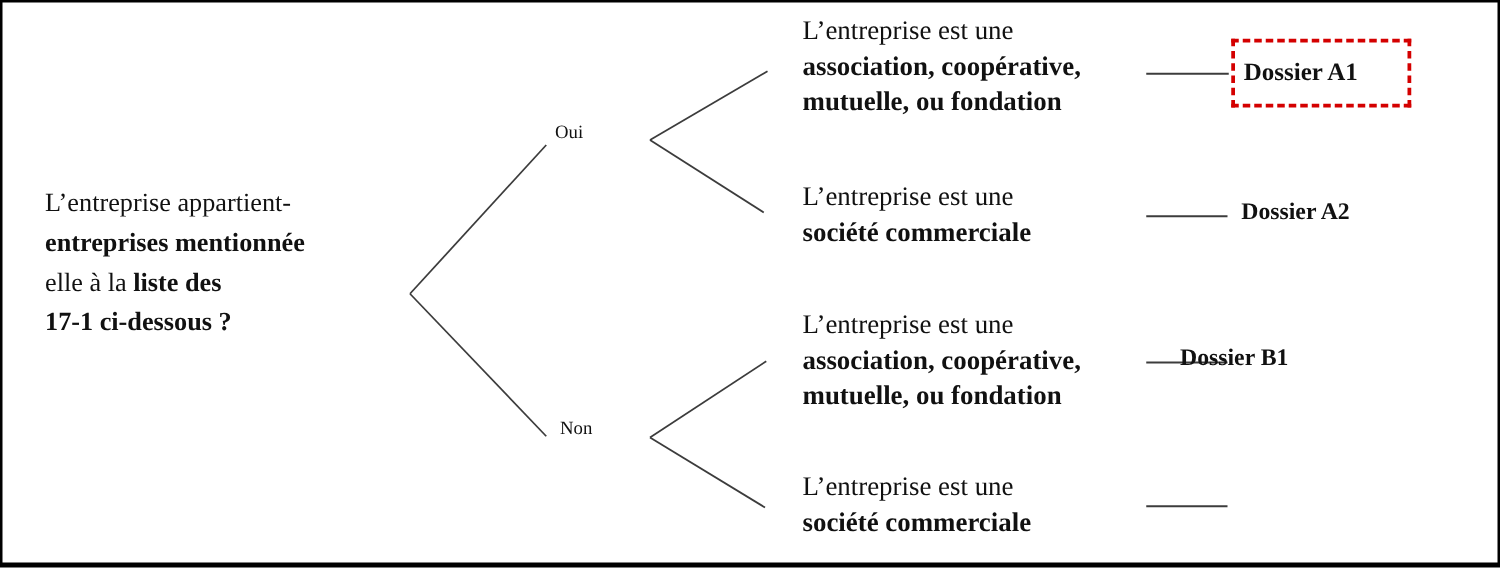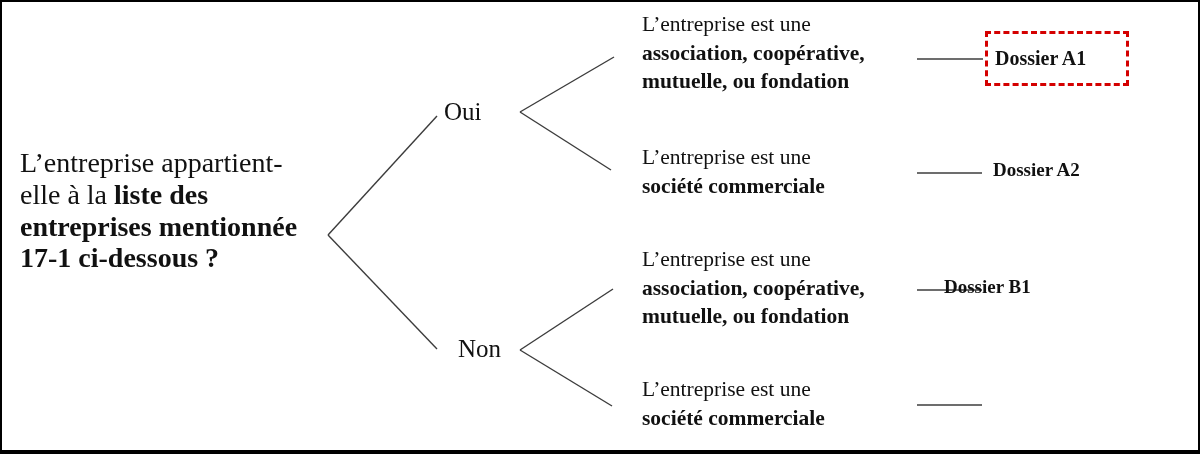--- a/index.html
+++ b/index.html
@@ -16,36 +16,36 @@
     position: absolute;
     left: 0; top: 0; right: 0; bottom: 3px;
     border: 2px solid #000000;
     border-bottom-width: 4px;
     pointer-events: none;
   }
   svg.lines { position: absolute; left: 0; top: 0; }
 
   .question {
     position: absolute;
-    left: 20px;
+    left: 36px;
     top: 147px;
     width: 310px;
-    font-size: 28px;
+    font-size: 21px;
     line-height: 31.8px;
   }
   .q-line { display: block; }
   .bold { font-weight: bold; font-family: Liberation Serif, serif; }
 
   .branch-label {
     position: absolute;
-    font-size: 25px;
+    font-size: 15px;
     white-space: nowrap;
   }
   .oui { left: 444px; top: 98px; }
-  .non { left: 458px; top: 335px; }
+  .non { left: 448px; top: 335px; }
 
   .outcome {
     position: absolute;
     left: 618px;
     width: 315px;
     font-size: 21.5px;
     line-height: 28.5px;
   }
   .o-line { display: block; margin-left: 24px; }
   .o1 { top: 10px; }
@@ -99,22 +99,22 @@
     <line x1="520" y1="350" x2="612" y2="406" stroke="#3c3c3c" stroke-width="1.4"></line>
 
     <line x1="917" y1="59" x2="983" y2="59" stroke="#3c3c3c" stroke-width="1.6"></line>
     <line x1="917" y1="173" x2="982" y2="173" stroke="#3c3c3c" stroke-width="1.6"></line>
     <line x1="917" y1="290" x2="982" y2="290" stroke="#3c3c3c" stroke-width="1.6"></line>
     <line x1="917" y1="405" x2="982" y2="405" stroke="#3c3c3c" stroke-width="1.6"></line>
   </svg>
 
   <div class="question">
     <span class="q-line">L’entreprise appartient-</span>
+    <span class="q-line bold">entreprises mentionnée</span>
     <span class="q-line"><span>elle à la </span><span class="bold">liste des</span></span>
-    <span class="q-line bold">entreprises mentionnée</span>
     <span class="q-line bold">17-1 ci-dessous ?</span>
   </div>
 
   <div class="branch-label oui">Oui</div>
   <div class="branch-label non">Non</div>
 
   <div class="outcome o1">
     <span class="o-line">L’entreprise est une</span>
     <span class="o-line bold">association, coopérative,</span>
     <span class="o-line bold">mutuelle, ou fondation</span>

